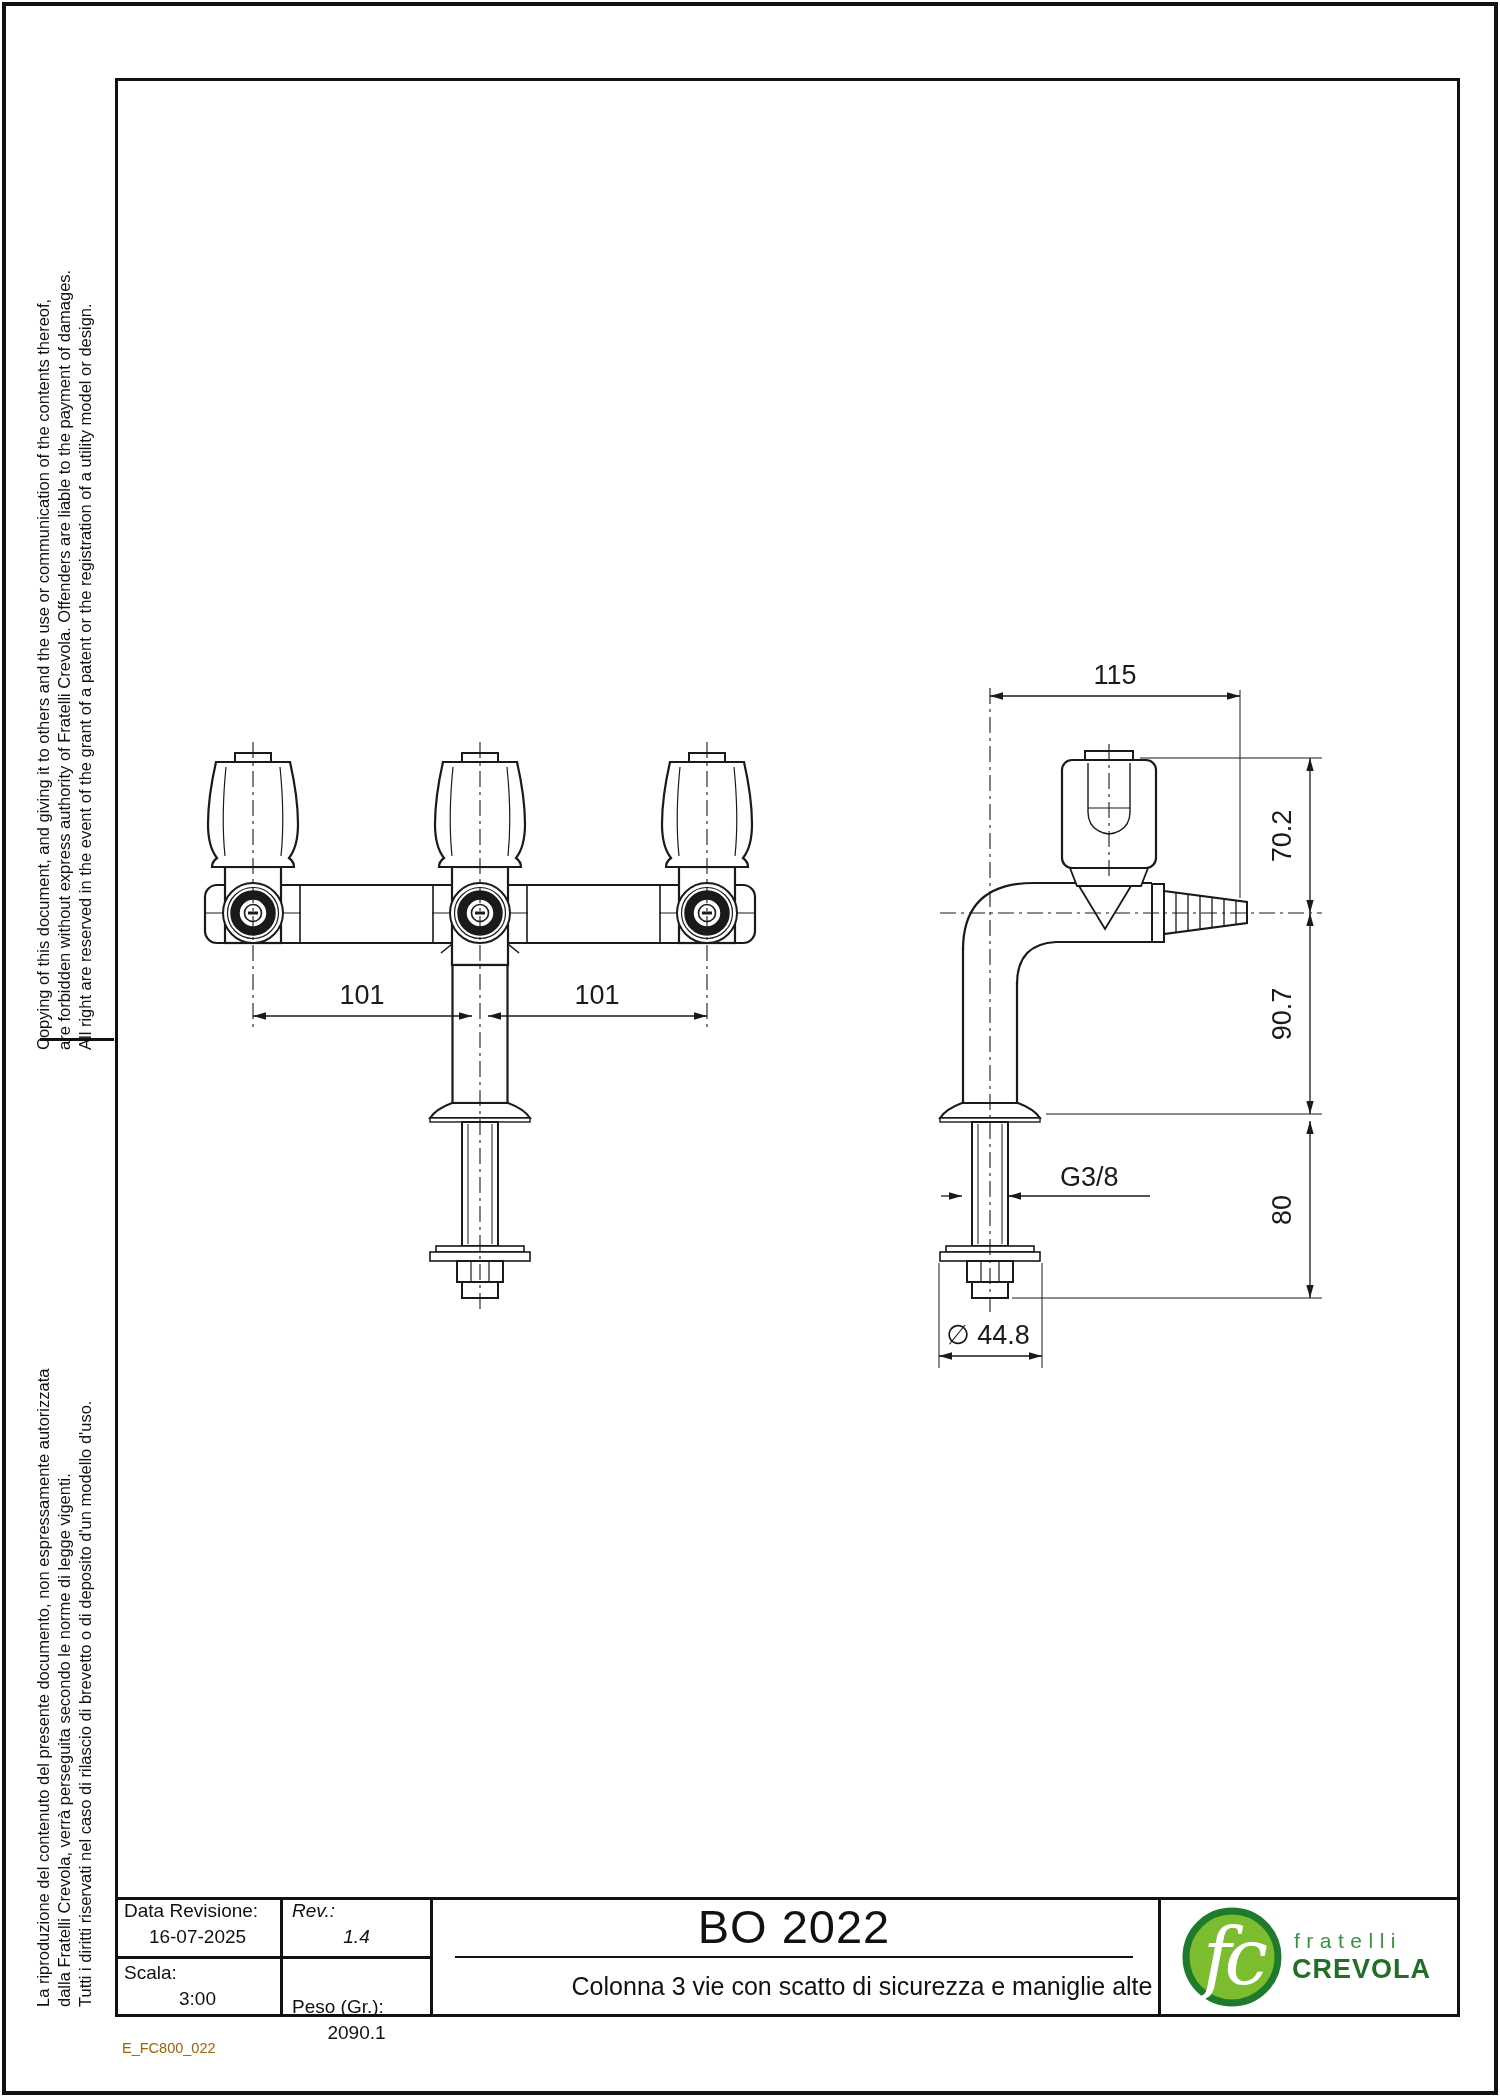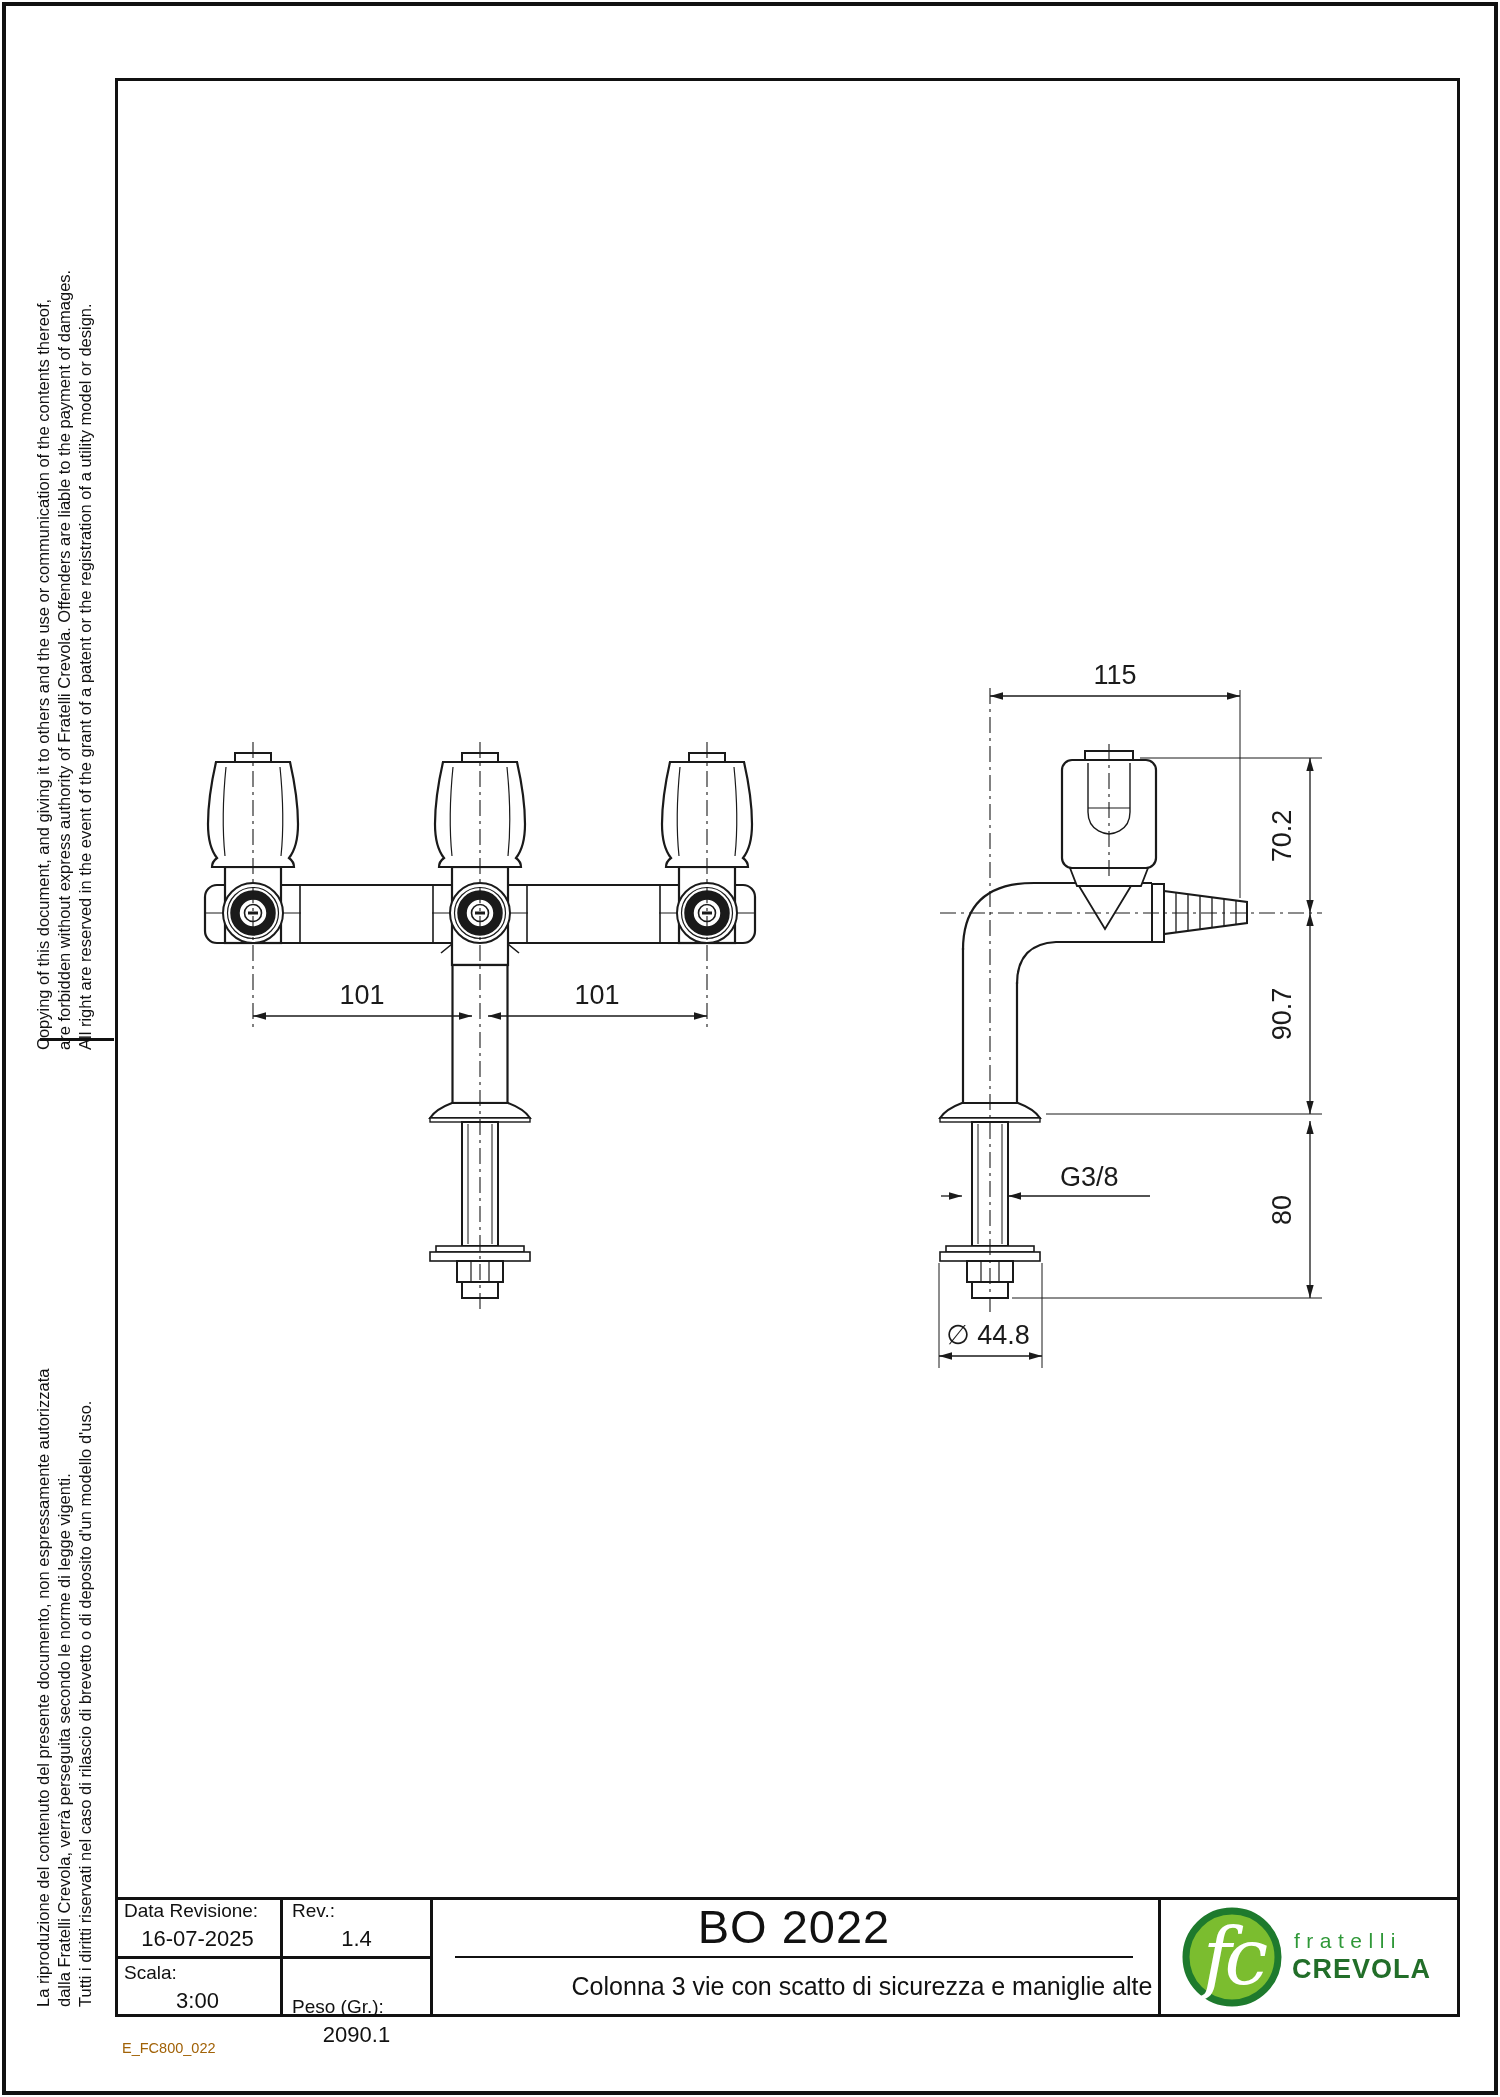--- a/index.html
+++ b/index.html
@@ -10,21 +10,21 @@
   .fold-mark{position:absolute;left:40px;top:1038px;width:74px;height:3px;background:#111;}
   .vtext{position:absolute;transform-origin:0 0;transform:rotate(-90deg);
          font-size:16.5px;line-height:21px;white-space:nowrap;color:#111;}
   .doc-code{position:absolute;left:122px;top:2040px;font-size:14.5px;color:#a16207;}
 
   
   .tblock{position:absolute;left:115px;top:1897px;width:1345px;height:120px;box-sizing:border-box;border-radius:26px;}
   .tb-line{position:absolute;background:#111;}
   .tb-cell{position:absolute;box-sizing:border-box;}
   .tb-label{position:absolute;left:9px;top:3px;font-size:19px;}
-  .tb-value{position:absolute;left:0;top:29px;width:100%;text-align:center;font-size:22px;}
+  .tb-value{position:absolute;left:0;top:29px;width:100%;text-align:center;font-size:19px;}
   .tb-partno{position:absolute;left:315px;top:0px;width:728px;height:59px;display:flex;
              align-items:center;justify-content:center;font-size:47px;letter-spacing:1px;}
   .tb-parttitle{position:absolute;left:315px;top:61px;width:864px;height:56px;display:flex;
              align-items:center;justify-content:center;font-size:25px;}
   .drawing-svg{position:absolute;left:115px;top:78px;}
   .logo-svg{position:absolute;left:1043px;top:3px;}
 </style>
 </head>
 <body>
 
@@ -187,21 +187,21 @@
     <div class="tb-line" style="left:165px;top:0;width:3px;height:120px;"></div>
     <div class="tb-line" style="left:315px;top:0;width:3px;height:120px;"></div>
     <div class="tb-line" style="left:1043px;top:0;width:3px;height:120px;"></div>
     <div class="tb-line" style="left:0;top:59px;width:318px;height:3px;"></div>
     <div class="tb-line" style="left:340px;top:59px;width:678px;height:2px;"></div>
 
     <div class="tb-cell" style="left:0;top:0;width:165px;height:59px;">
       <div class="tb-label">Data Revisione:</div>
       <div class="tb-value">16-07-2025</div>
     </div>
-    <div class="tb-cell" style="left:168px;top:0;width:147px;height:59px;">
+    <div class="tb-cell" style="left:168px;top:0;width:147px;height:59px;font-style:italic;">
       <div class="tb-label">Rev.:</div>
       <div class="tb-value">1.4</div>
     </div>
     <div class="tb-cell" style="left:0;top:62px;width:165px;height:58px;">
       <div class="tb-label">Scala:</div>
       <div class="tb-value">3:00</div>
     </div>
     <div class="tb-cell" style="left:168px;top:62px;width:147px;height:58px;margin-top:34px;">
       <div class="tb-label">Peso (Gr.):</div>
       <div class="tb-value">2090.1</div>

